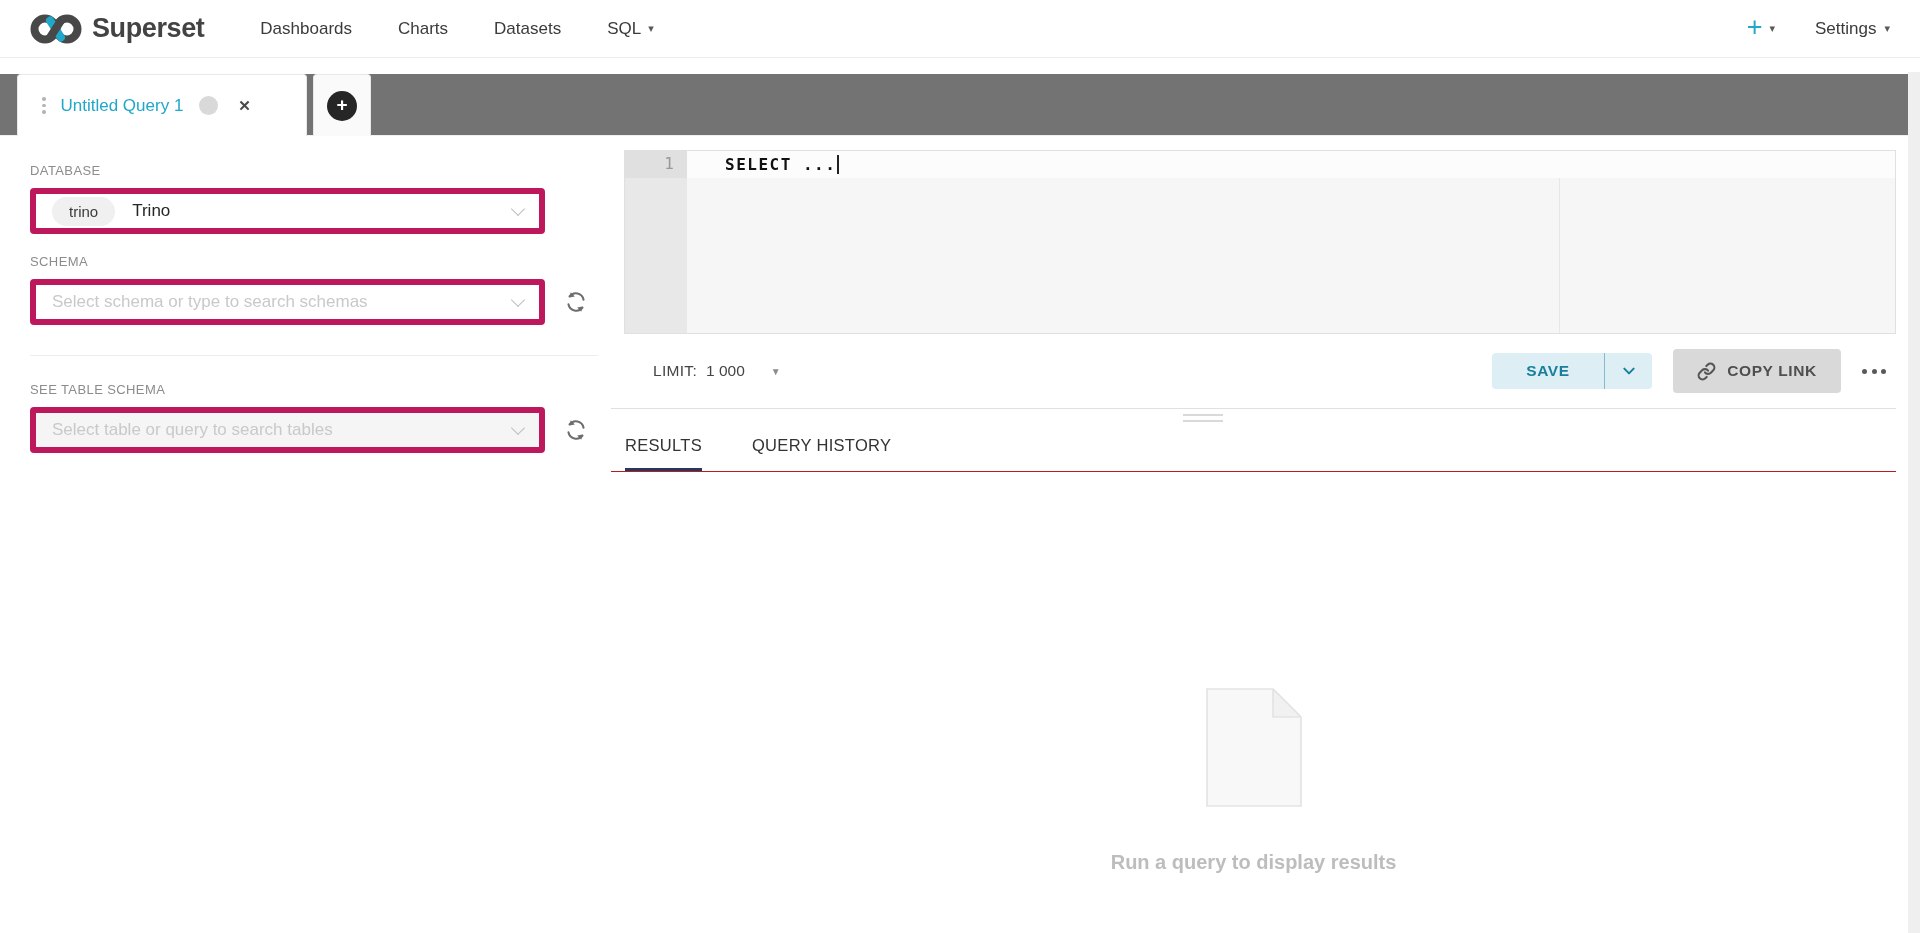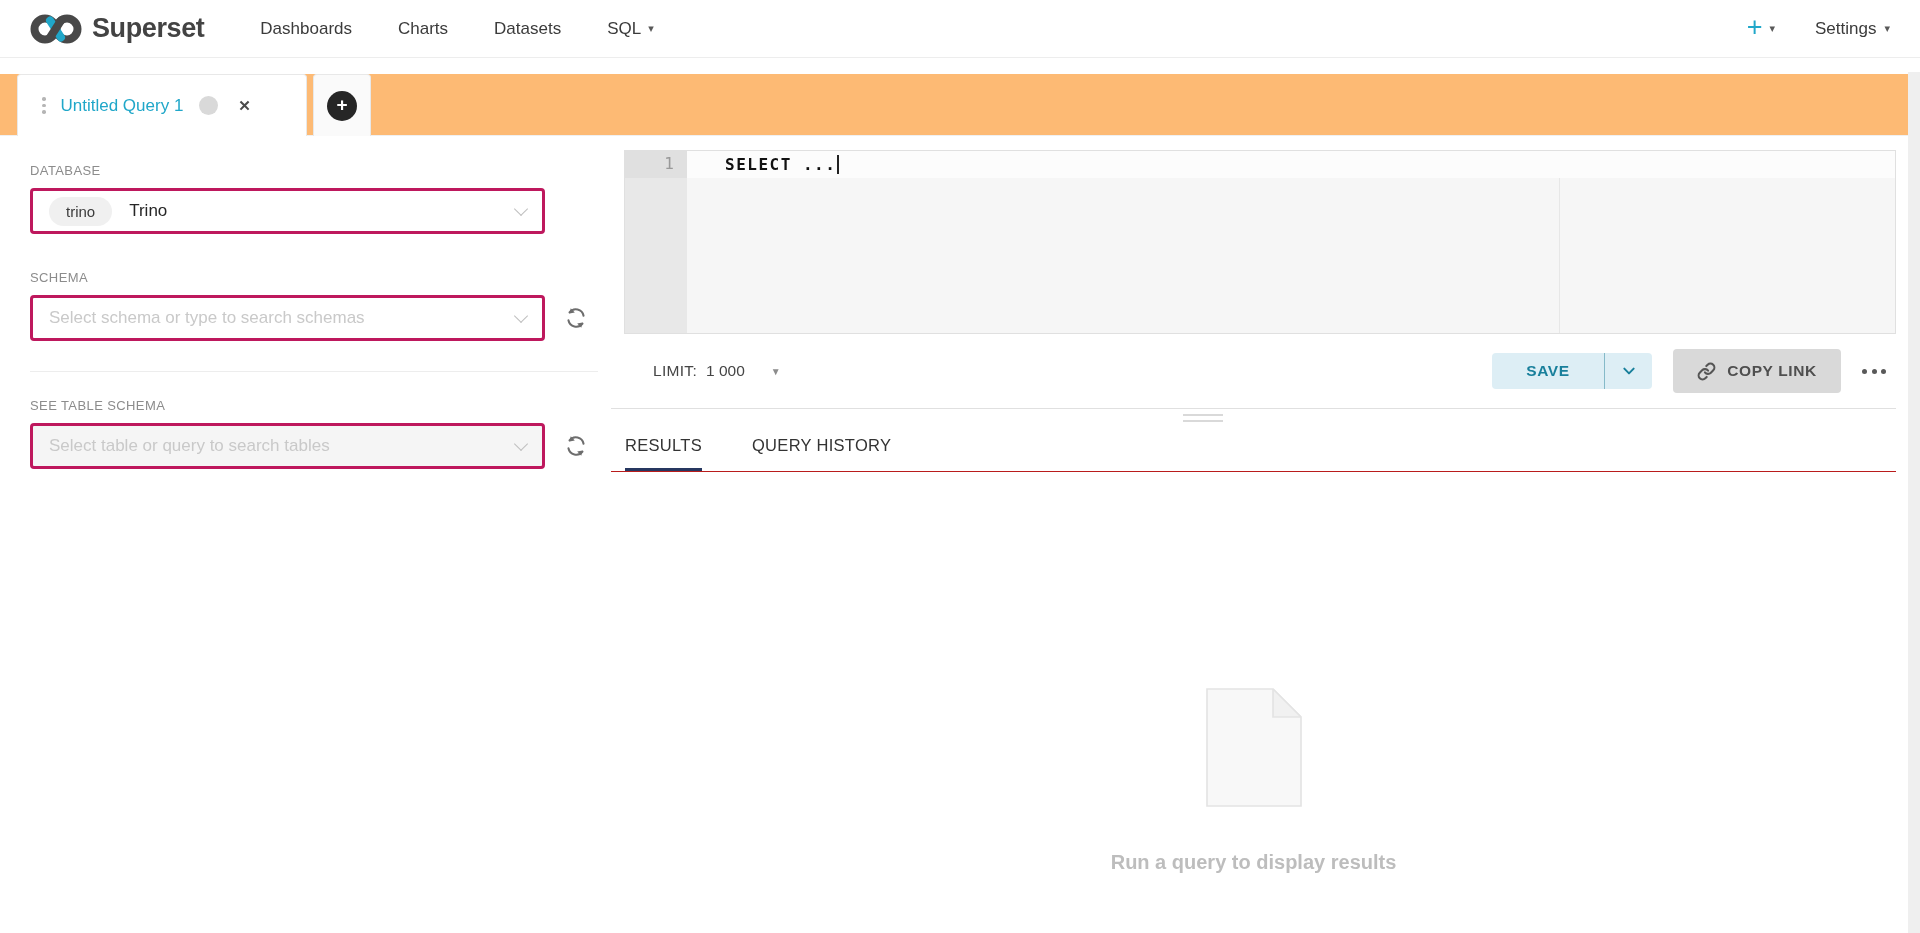--- a/index.html
+++ b/index.html
@@ -12,52 +12,52 @@
   .logo-text { font-size:27px; font-weight:700; color:#434343; letter-spacing:-0.4px; }
   .nav-links { display:flex; align-items:center; gap:46px; margin-left:56px; }
   .nav-link { font-size:17px; color:#3b3b3b; cursor:pointer; display:flex; align-items:center; gap:7px; }
   .caret-glyph { font-size:11px; color:#595959; line-height:1; }
   .header-right { margin-left:auto; display:flex; align-items:center; gap:40px; }
   .plus-menu { display:flex; align-items:center; gap:7px; cursor:pointer; }
   .plus-glyph { color:#20a7c9; font-size:27px; font-weight:400; line-height:1; margin-top:-3px; }
   .settings-menu { display:flex; align-items:center; gap:8px; font-size:17px; color:#3b3b3b; cursor:pointer; }
 
   
-  .tabstrip { position:absolute; top:74px; left:0; width:1920px; height:62px; background:#fdba74;
+  .tabstrip { position:absolute; top:74px; left:0; width:1920px; height:62px; background:#737373;
               border-bottom:1px solid #f0f0f0; }
   .query-tab { position:absolute; left:17px; top:0; width:290px; height:62px; background:#fff;
                border:1px solid #e8e8e8; border-bottom:none; border-radius:4px 4px 0 0;
                display:flex; align-items:center; padding:0 20px 0 24px; }
   .drag-dots { display:flex; flex-direction:column; gap:3px; margin-right:15px; }
   .drag-dots i { width:3.5px; height:3.5px; border-radius:50%; background:#b5b5b5; }
   .tab-title { font-size:17px; color:#20a7c9; white-space:nowrap; }
   .tab-status-dot { width:19px; height:19px; border-radius:50%; background:#d9d9d9; margin-left:16px; }
   .tab-close { margin-left:20px; font-size:15px; font-weight:700; color:#4a4a4a; cursor:pointer; }
   .add-tab-tile { position:absolute; left:313px; top:0; width:58px; height:62px; background:#fafafa;
                   border:1px solid #e8e8e8; border-bottom:none; border-radius:4px 4px 0 0;
                   display:flex; align-items:center; justify-content:center; cursor:pointer; }
   .add-tab-circle { width:30px; height:30px; border-radius:50%; background:#262626; color:#fff;
                     display:flex; align-items:center; justify-content:center; font-size:19px; font-weight:700; line-height:1; padding-bottom:2px; }
 
   
   .sidebar { position:absolute; left:0; top:136px; bottom:0; width:707px; background:#fff;
              border-right:1px solid #e0e0e0; padding:27px 0 0 30px; }
   .field-label { font-size:13px; color:#8c8c8c; letter-spacing:0.4px; margin-bottom:10px; }
-  .select-box { width:515px; height:46px; border:3px solid #be185d; border-radius:4px; background:#fff;
+  .select-box { width:515px; height:46px; border:6px solid #be185d; border-radius:4px; background:#fff;
                 display:flex; align-items:center; padding:0 16px; cursor:pointer; }
   .select-box.disabled { background:#f5f5f5; }
   .db-pill { background:#f0f0f0; border-radius:15px; padding:6px 17px; font-size:15px; color:#3b3b3b; margin-right:17px; }
   .select-value { font-size:17px; color:#262626; }
   .select-placeholder { font-size:17px; color:#c9c9c9; white-space:nowrap; overflow:hidden; }
   .select-caret { width:10px; height:10px; border-right:1.8px solid #bfbfbf; border-bottom:1.8px solid #bfbfbf;
                   transform:rotate(45deg); margin-left:auto; margin-top:-5px; flex:none; }
   .field-row { display:flex; align-items:center; gap:18px; }
   .refresh-btn { width:26px; height:26px; display:flex; align-items:center; justify-content:center; cursor:pointer; flex:none; }
   .sidebar-divider { width:568px; border-top:1px solid #ededed; margin:30px 0 26px 0; }
-  .mt-db { margin-top:0; } .mt-schema { margin-top:36px; }
+  .mt-db { margin-top:0; } .mt-schema { margin-top:20px; }
 
   
   .main { position:absolute; left:611px; top:136px; right:0; bottom:0; background:#fff; }
 
   .editor { position:absolute; left:13px; top:14px; width:1272px; height:184px;
             border:1px solid #e0e0e0; background:#f6f6f6; }
   .gutter { position:absolute; left:0; top:0; bottom:0; width:62px; background:#e8e8e8; }
   .gutter-line1 { height:27px; background:#e0e0e0; text-align:right; padding:3px 13px 0 0;
                   font-family:"DejaVu Sans Mono", monospace; font-size:16px; color:#999; }
   .code-line1 { position:absolute; left:62px; right:0; top:0; height:27px; background:#fcfcfc; }

